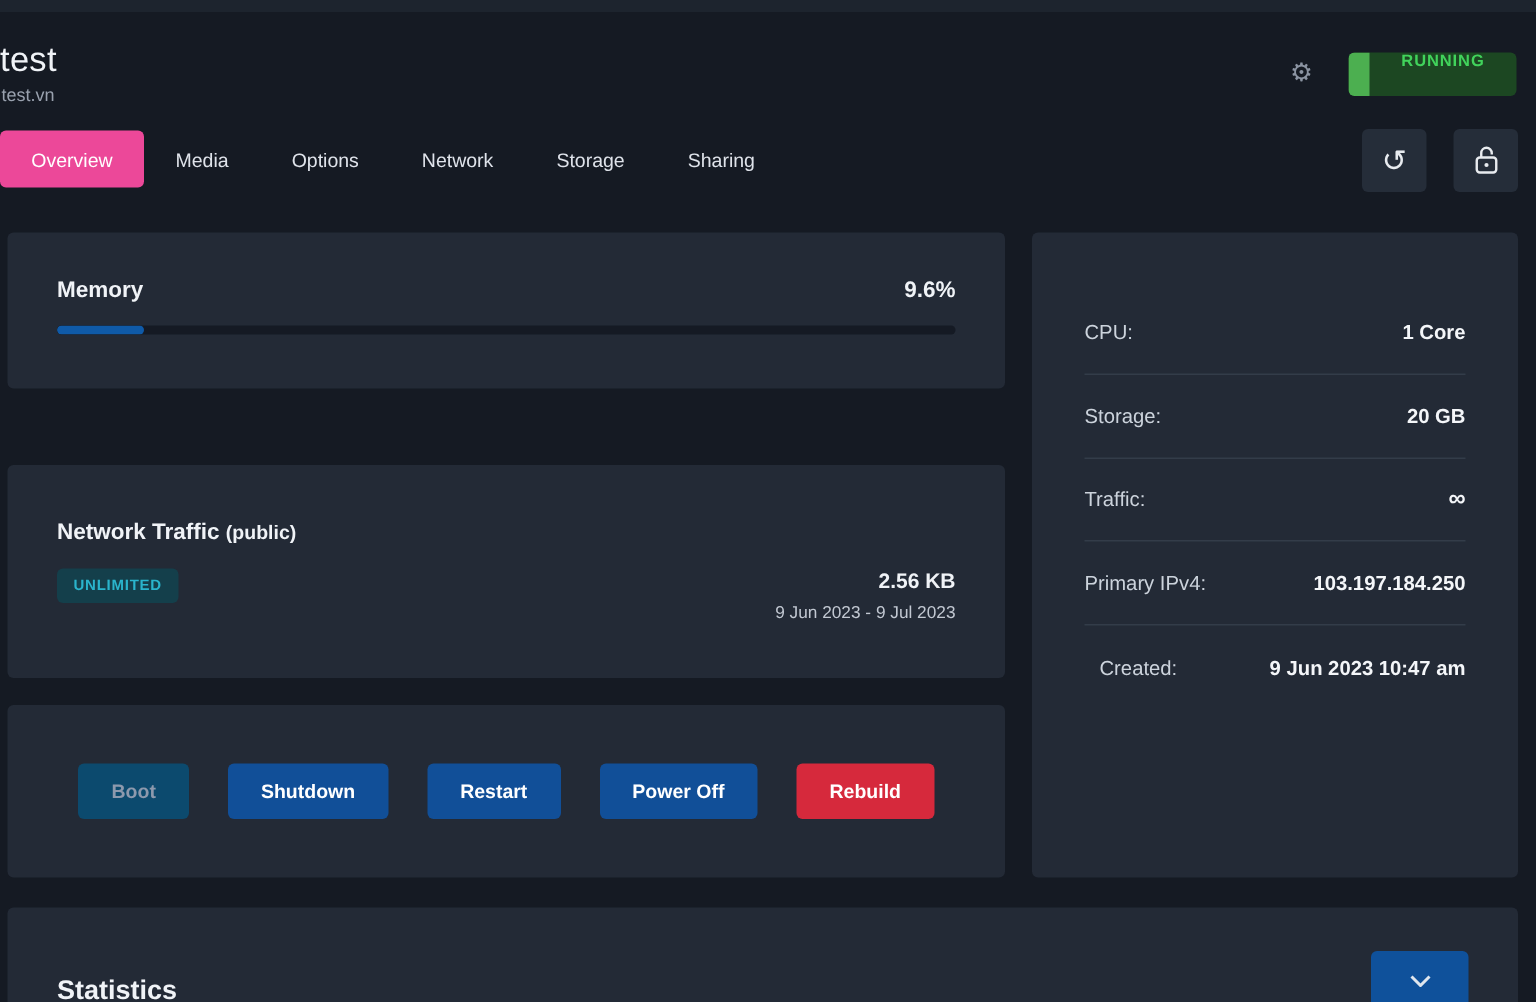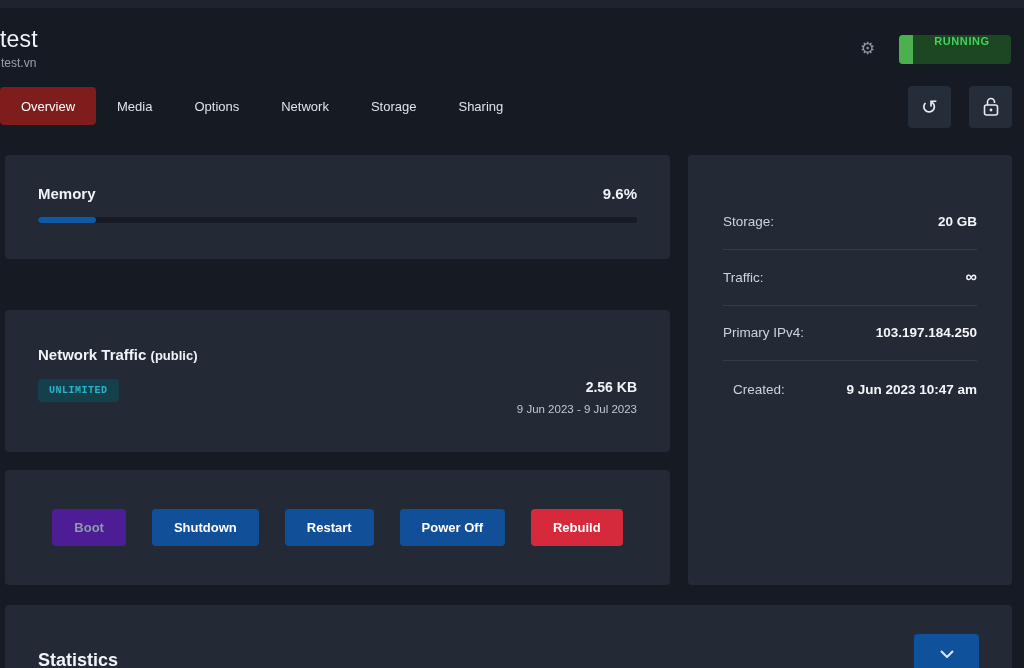--- a/index.html
+++ b/index.html
@@ -20,21 +20,21 @@
     position:absolute; top:35px; left:899px; width:112px; height:29px;
     background:#1c4722; border-radius:4px; display:flex; align-items:flex-start; cursor:pointer;
     overflow:hidden;
   }
   .status-strip { width:14px; height:100%; background:#4caf50; flex:0 0 14px; }
   .status-label { flex:1; text-align:center; font-size:11px; font-weight:bold; color:#41d35b; letter-spacing:.6px; }
 
   
   .tabs { position:absolute; top:87px; left:0; display:flex; align-items:stretch; height:38px; }
   .tab { display:flex; align-items:center; padding:0 21px; font-size:13px; color:#dfe3ea; cursor:pointer; border-radius:4px; }
-  .tab.active { background:#7f1d1d; color:#ffffff; width:96px; justify-content:center; padding:0; }
+  .tab.active { background:#ec4899; color:#ffffff; width:96px; justify-content:center; padding:0; }
 
   .iconbtn {
     position:absolute; top:86px; width:43px; height:42px; background:#252d39; border-radius:4px;
     display:flex; align-items:center; justify-content:center; cursor:pointer; color:#e8ebef;
   }
   .iconbtn.refresh { left:908px; font-size:20px; }
   .iconbtn.lock { left:969px; }
 
   
   .card { position:absolute; background:#232a36; border-radius:4px; }
@@ -49,32 +49,32 @@
   .pct { font-size:15px; font-weight:bold; color:#f0f3f7; }
 
   .progress-track { margin-top:15px; height:6px; background:#151a24; border-radius:3px; overflow:hidden; }
   .progress-fill { height:100%; background:#0f5aa8; border-radius:3px; }
   .mem-foot { margin-top:9px; display:flex; justify-content:space-between; font-size:11.5px; color:#c6ccd6; }
 
   .traffic-suffix { font-size:13px; font-weight:bold; }
   .traffic-row { margin-top:16px; display:flex; justify-content:space-between; align-items:flex-start; }
   .badge {
     background:#143f4b; color:#2ab4cc; font-size:10px; font-weight:bold;
-    letter-spacing:.5px; padding:6px 11px; border-radius:4px; display:inline-block;font-family:Liberation Mono, monospace;
+    letter-spacing:.5px; padding:6px 11px; border-radius:4px; display:inline-block;
   }
   .traffic-right { text-align:right; }
   .traffic-total { font-size:14px; font-weight:bold; color:#f0f3f7; }
   .traffic-period { margin-top:8px; font-size:11.5px; color:#c2c8d2; }
 
   .abtn {
     border:none; border-radius:4px; padding:11px 22px; font-size:13px; font-weight:bold;
     font-family:"Liberation Sans", sans-serif; cursor:pointer; color:#ffffff;
   }
   .abtn.primary { background:#114f98; }
-  .abtn.disabled { background:#4c1d95; color:#8d99ad; cursor:default; }
+  .abtn.disabled { background:#0c4a6e; color:#8d99ad; cursor:default; }
   .abtn.danger { background:#d6293c; }
 
   .detail-row {
     height:55.8px; display:flex; justify-content:space-between; align-items:center;
     border-bottom:1px solid #333c49; font-size:13.5px;
   }
   .detail-row:last-child { border-bottom:none;margin-left:10px; }
   .d-label { color:#ccd3dc; }
   .d-value { font-weight:bold; color:#f4f6f9; text-align:right; }
   .d-value.inf { font-size:16px; }
@@ -150,20 +150,24 @@
 <div class="card card-actions">
   <button class="abtn disabled">Boot</button>
   <button class="abtn primary">Shutdown</button>
   <button class="abtn primary">Restart</button>
   <button class="abtn primary">Power Off</button>
   <button class="abtn danger">Rebuild</button>
 </div>
 
 <div class="card card-details">
   <div class="detail-row">
+    <span class="d-label">CPU:</span>
+    <span class="d-value">1 Core</span>
+  </div>
+  <div class="detail-row">
     <span class="d-label">Storage:</span>
     <span class="d-value">20 GB</span>
   </div>
   <div class="detail-row">
     <span class="d-label">Traffic:</span>
     <span class="d-value inf">∞</span>
   </div>
   <div class="detail-row">
     <span class="d-label">Primary IPv4:</span>
     <span class="d-value">103.197.184.250</span>

